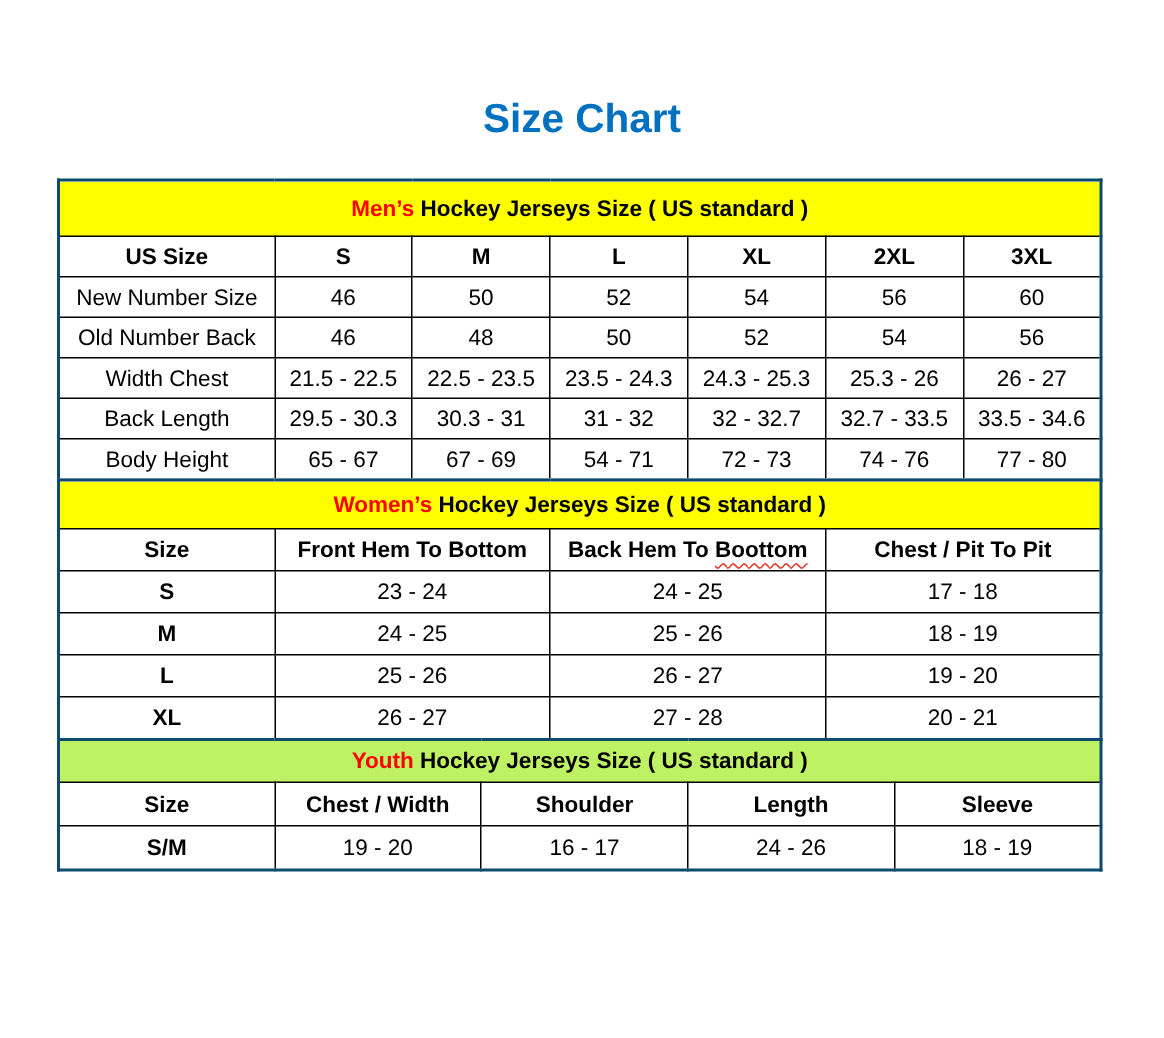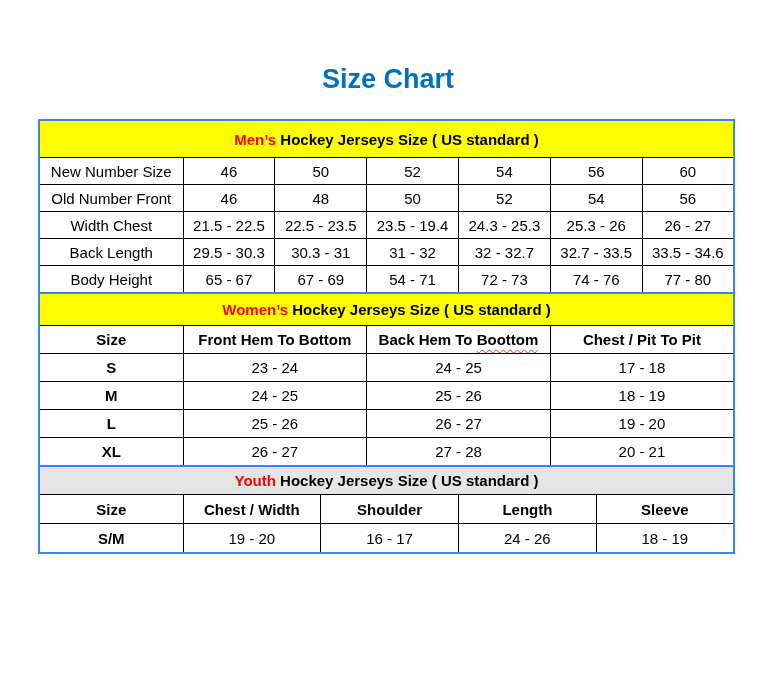--- a/index.html
+++ b/index.html
@@ -33,21 +33,21 @@
   table.size-table + table.size-table{margin-top:-2px;padding-left:40px;}
   table.size-table td{
     border:1px solid #000;
     text-align:center;
     vertical-align:middle;
     font-size:15px;
     padding:0 2px;
     overflow:hidden;
     white-space:nowrap;
   }
-  table.size-table{border:2px solid #3b82f6;}
+  table.size-table{border:2px solid #0c4a6e;}
   td.banner{
     font-size:17px;
     font-weight:bold;
     border:2px solid #000;
   }
   td.col-head{font-weight:bold;}
   td.row-label.bold{font-weight:bold;}
   .hl{font-weight:bold;}
   
   .t-mens td.banner{height:36px;}
@@ -79,42 +79,51 @@
           <col>
           <col>
           <col>
           <col>
         </colgroup>
         <tbody>
           <tr>
             <td colspan="7" class="banner" style="background: rgb(255, 255, 0);"><span class="hl" style="color: rgb(255, 0, 0);">Men’s</span> Hockey Jerseys Size ( US standard )</td>
           </tr>
           <tr>
+            <td class="col-head">US Size</td>
+            <td class="col-head">S</td>
+            <td class="col-head">M</td>
+            <td class="col-head">L</td>
+            <td class="col-head">XL</td>
+            <td class="col-head">2XL</td>
+            <td class="col-head">3XL</td>
+          </tr>
+          <tr>
             <td class="row-label">New Number Size</td>
             <td class="val">46</td>
             <td class="val">50</td>
             <td class="val">52</td>
             <td class="val">54</td>
             <td class="val">56</td>
             <td class="val">60</td>
           </tr>
           <tr>
-            <td class="row-label">Old Number Front</td>
+            <td class="row-label">Old Number Back</td>
             <td class="val">46</td>
             <td class="val">48</td>
             <td class="val">50</td>
             <td class="val">52</td>
             <td class="val">54</td>
             <td class="val">56</td>
           </tr>
           <tr>
             <td class="row-label">Width Chest</td>
             <td class="val">21.5 - 22.5</td>
             <td class="val">22.5 - 23.5</td>
-            <td class="val">23.5 - 19.4</td>
+            <td class="val">23.5 - 24.3</td>
             <td class="val">24.3 - 25.3</td>
             <td class="val">25.3 - 26</td>
             <td class="val">26 - 27</td>
           </tr>
           <tr>
             <td class="row-label">Back Length</td>
             <td class="val">29.5 - 30.3</td>
             <td class="val">30.3 - 31</td>
             <td class="val">31 - 32</td>
             <td class="val">32 - 32.7</td>
@@ -178,21 +187,21 @@
       <table class="size-table t-youth">
         <colgroup>
           <col style="width: 144px;">
           <col>
           <col>
           <col>
           <col>
         </colgroup>
         <tbody>
           <tr>
-            <td colspan="5" class="banner" style="background: #e5e5e5;"><span class="hl" style="color: rgb(255, 0, 0);">Youth</span> Hockey Jerseys Size ( US standard )</td>
+            <td colspan="5" class="banner" style="background: #bef264;"><span class="hl" style="color: rgb(255, 0, 0);">Youth</span> Hockey Jerseys Size ( US standard )</td>
           </tr>
           <tr>
             <td class="col-head">Size</td>
             <td class="col-head">Chest / Width</td>
             <td class="col-head">Shoulder</td>
             <td class="col-head">Length</td>
             <td class="col-head">Sleeve</td>
           </tr>
           <tr>
             <td class="row-label bold">S/M</td>

